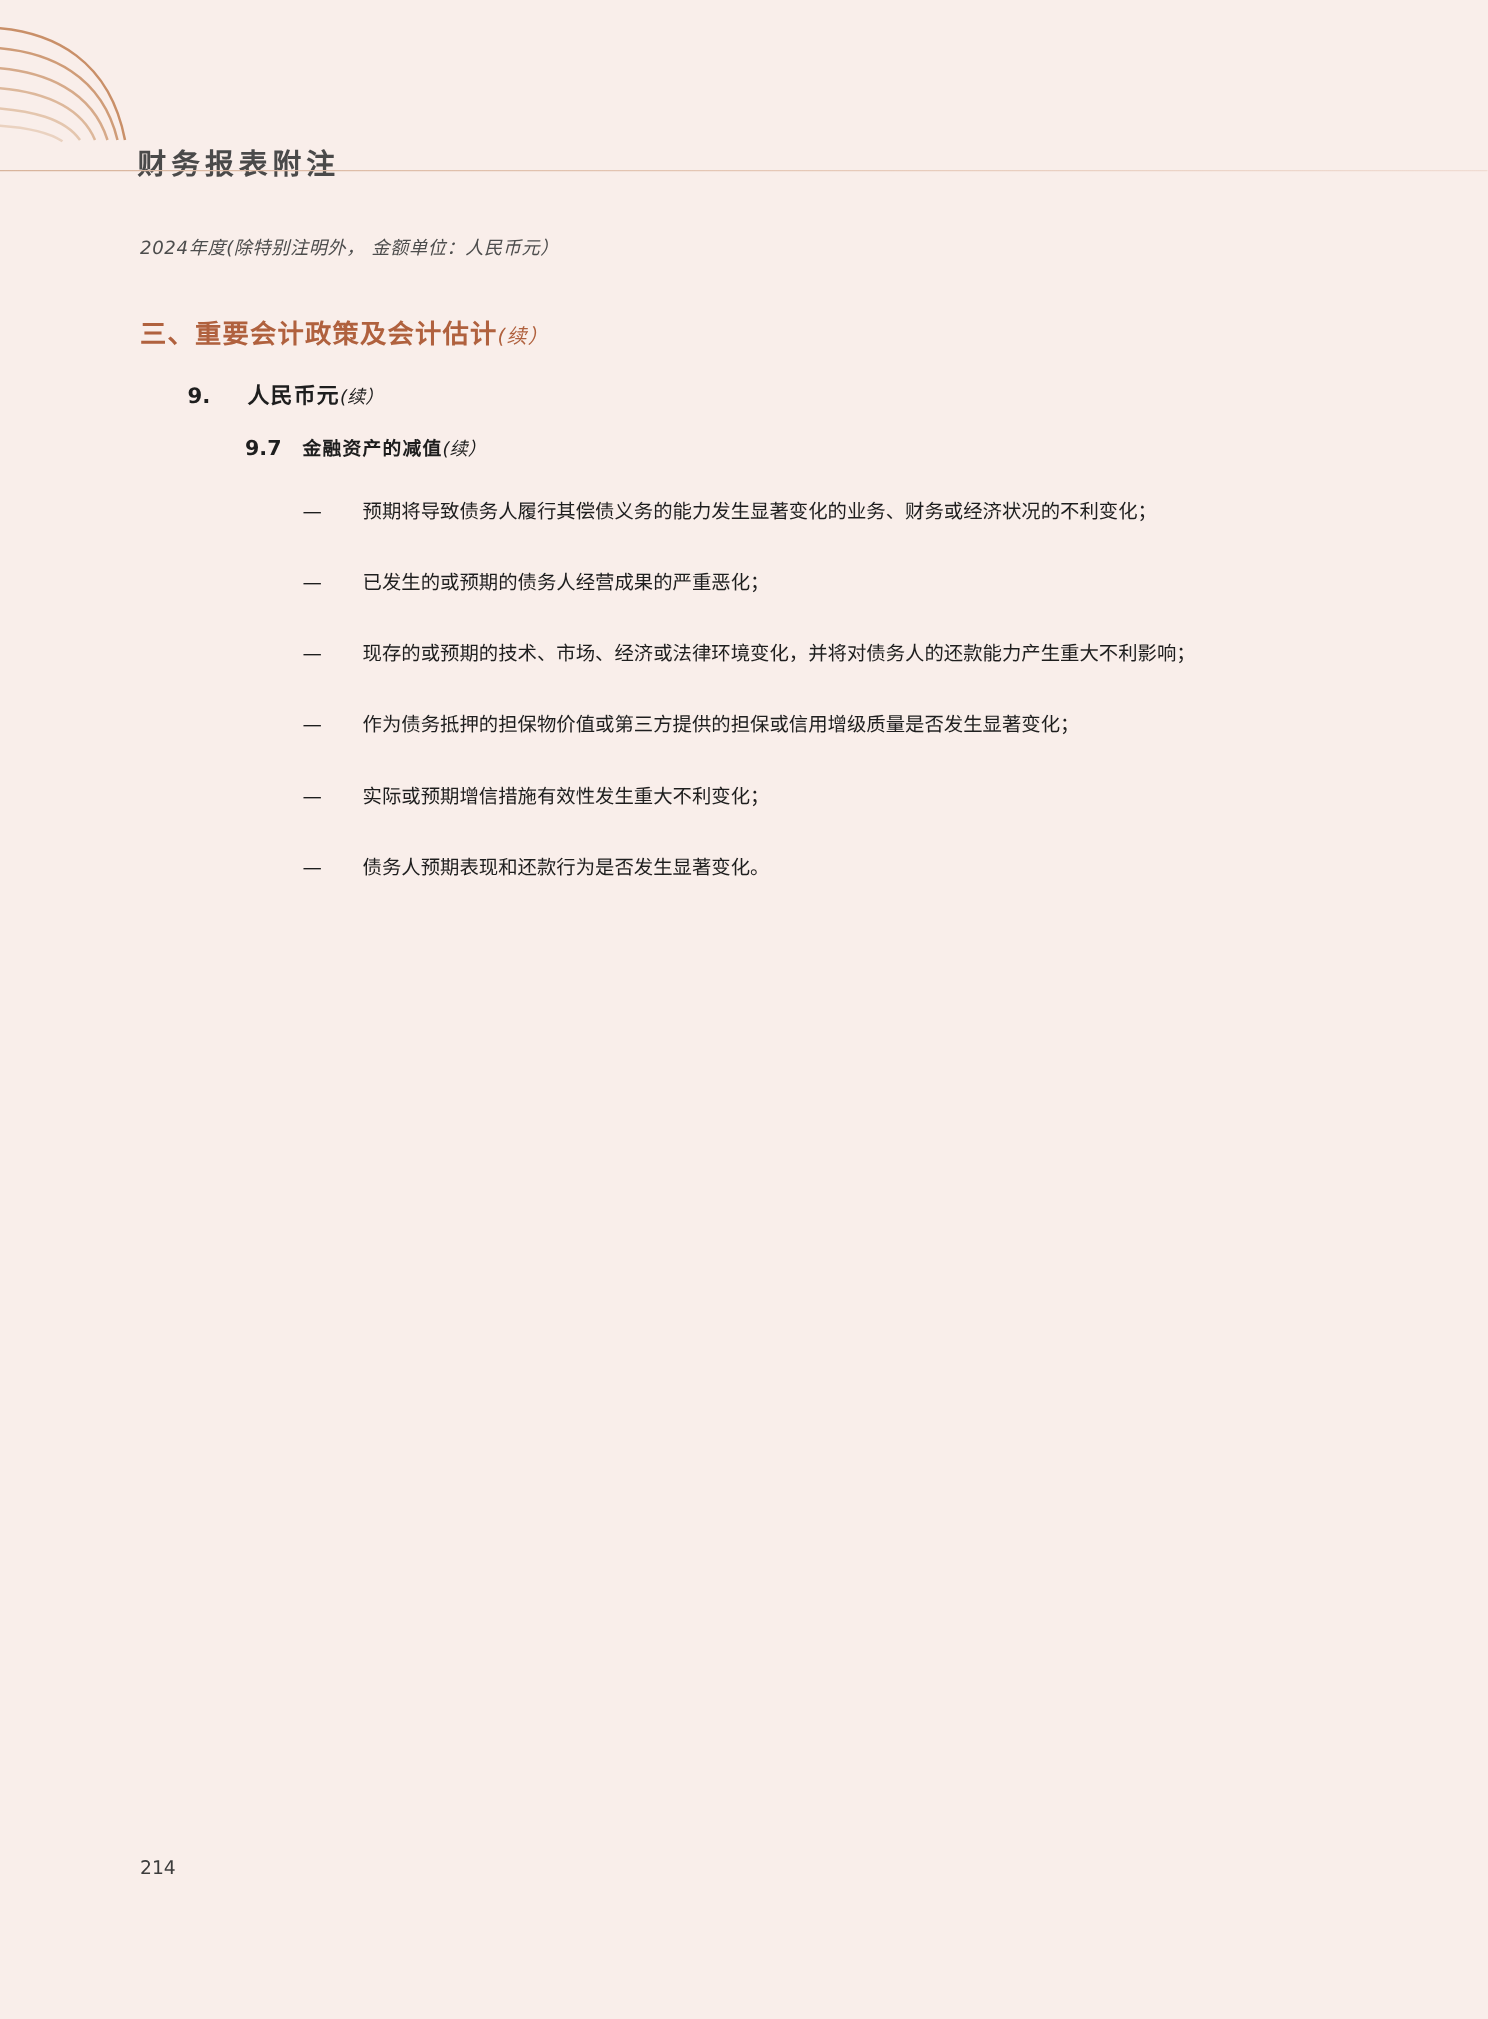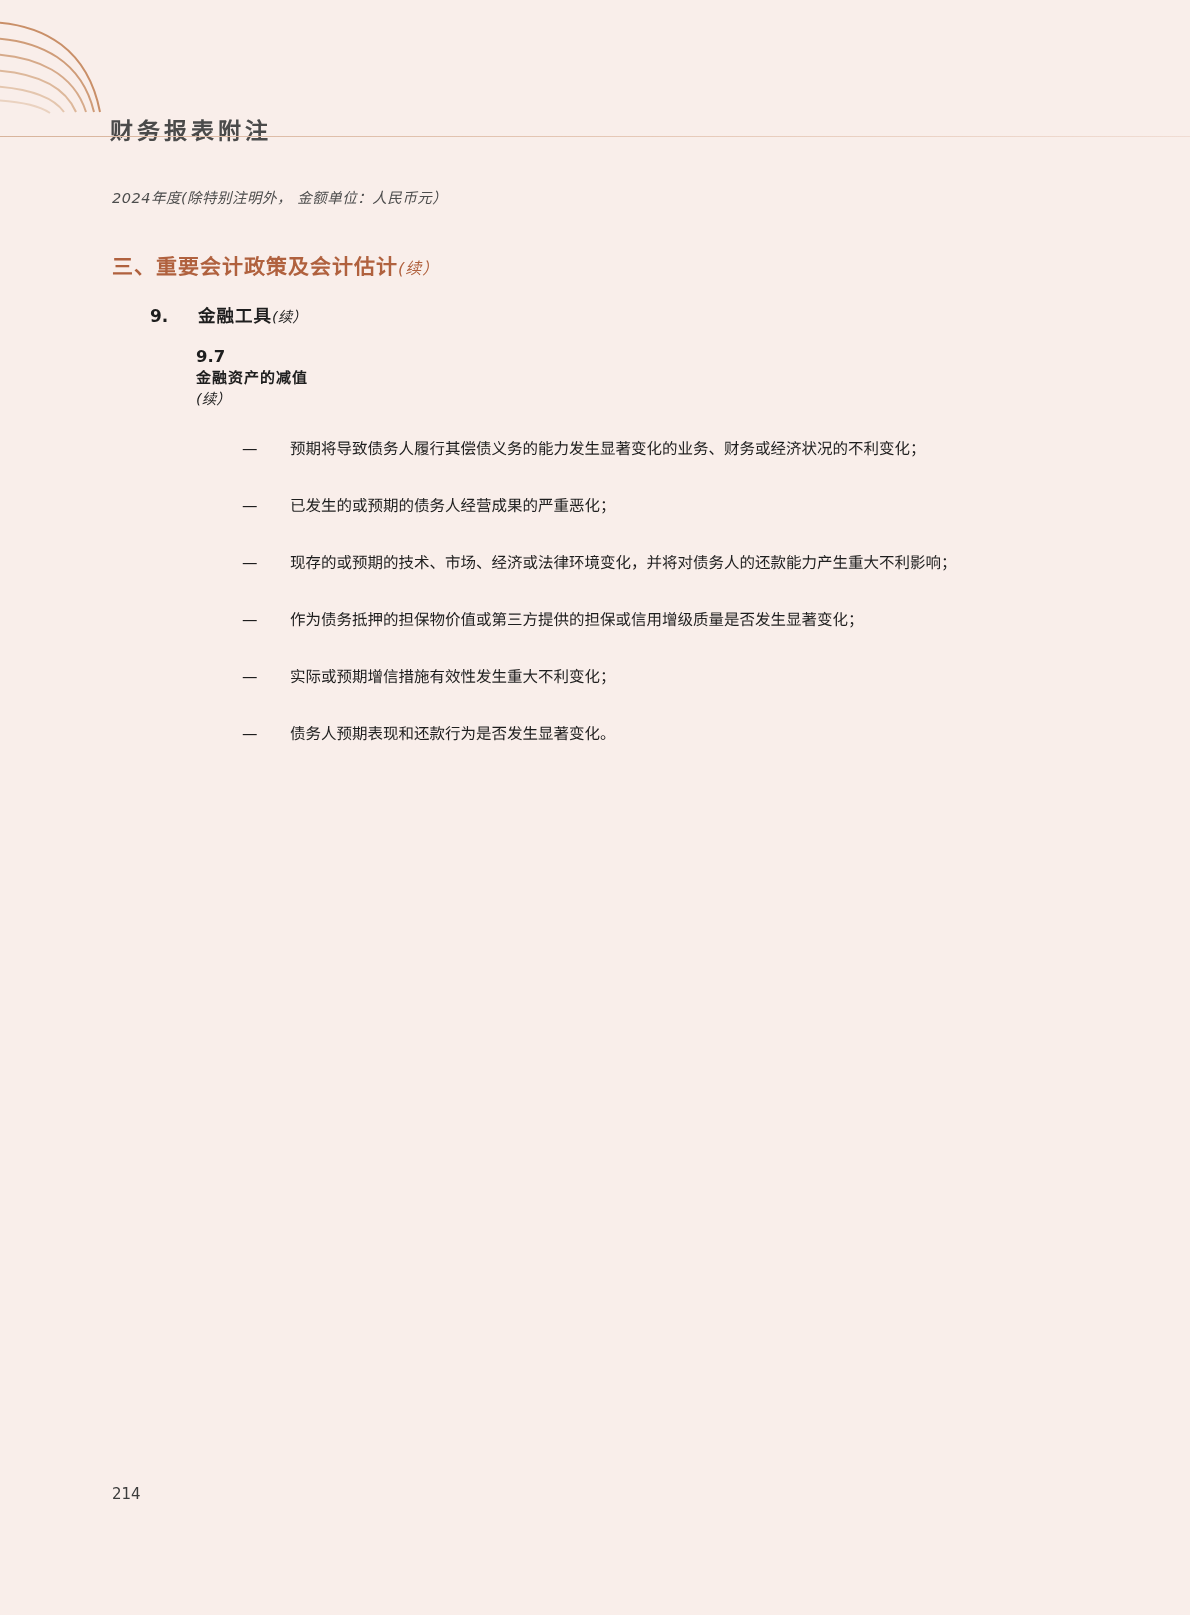--- a/index.html
+++ b/index.html
@@ -101,21 +101,20 @@
     font-style: italic;
     letter-spacing: 0;
   }
 
   .level2 {
     margin-top: 20px;
     margin-left: 196px;
     display: flex;
     align-items: baseline;
     color: #1e1e1e;
-    flex-direction: column;
   }
   .level2 .num {
     width: 46px;
     font-weight: 700;
     font-size: 16.5px;
   }
   .level2 .txt {
     font-weight: 700;
     font-size: 15px;
     letter-spacing: 1px;
@@ -192,21 +191,21 @@
 </div>
 
 <div class="content">
 
   <div class="section-title">
     <span>三、重要会计政策及会计估计</span><span class="cont">(续）</span>
   </div>
 
   <div class="level1">
     <span class="num">9.</span>
-    <span class="txt">金融工具</span>
+    <span class="txt">人民币元</span>
       <span class="cont">(续）</span>
   </div>
 
   <div class="level2">
     <span class="num">9.7</span>
     <span class="txt">金融资产的减值</span>
       <span class="cont">(续）</span>
   </div>
 
 

